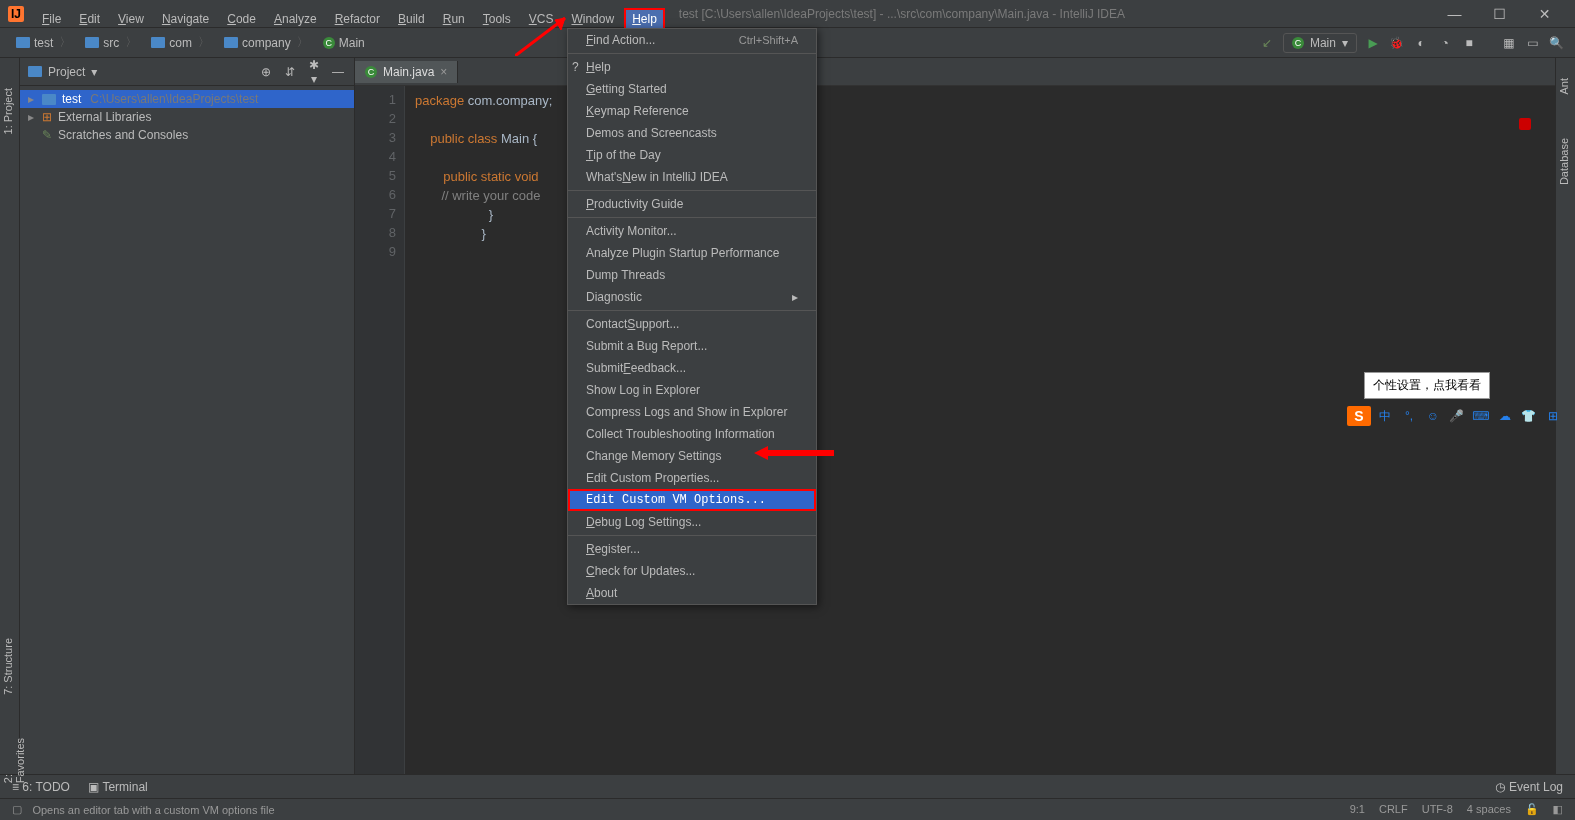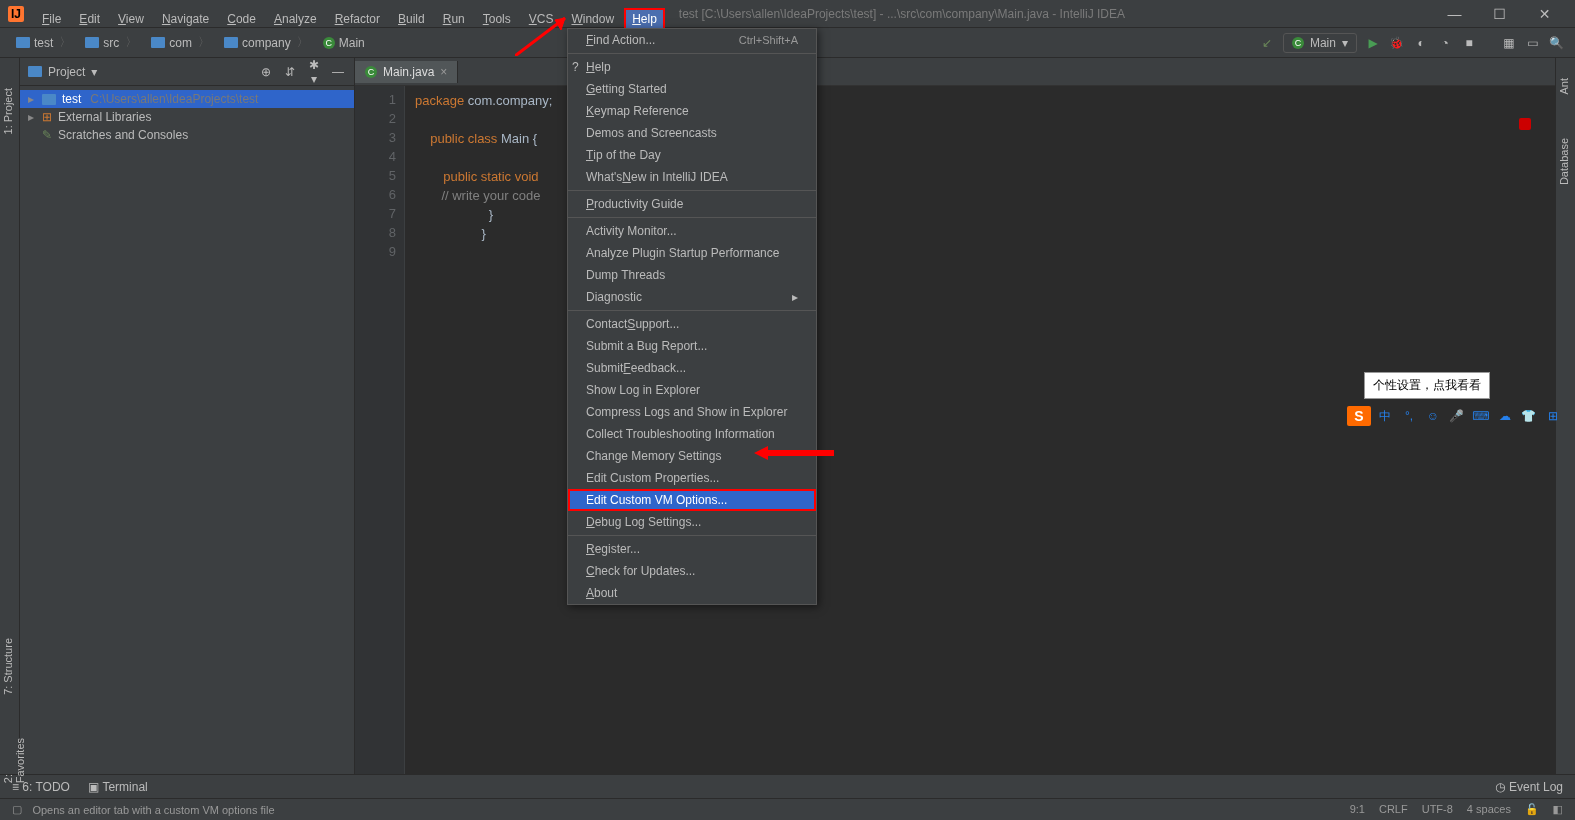--- a/index.html
+++ b/index.html
@@ -55,21 +55,21 @@
 .kw { color: #cc7832; }
 .cmt { color: #808080; }
 
 .right-gutter { width: 20px; background: #3c3f41; border-left: 1px solid #2b2b2b; position: relative; }
 .vtab.ant { position: absolute; top: 20px; left: 2px; writing-mode: vertical-rl; }
 .vtab.db { position: absolute; top: 80px; left: 2px; writing-mode: vertical-rl; }
 
 
 .dropdown { position: absolute; left: 567px; top: 28px; width: 250px; background: #3c3f41; border: 1px solid #555; box-shadow: 2px 2px 8px rgba(0,0,0,0.5); z-index: 100; }
 .dd-item { padding: 4px 18px; color: #bbb; display: flex; align-items: center; position: relative; }
-.dd-item.highlighted { background: #2f65ca; color: #fff; border: 2px solid #ff0000; padding: 2px 16px; }
+.dd-item.highlighted { background: #2f65ca; color: #fff; border: 2px solid #ff0000; padding: 2px 16px; font-family: Liberation Mono, monospace; }
 .dd-item .shortcut { margin-left: auto; color: #999; font-size: 11px; }
 .dd-sep { height: 1px; background: #555; margin: 2px 0; }
 .dd-item .ul { text-decoration: underline; }
 .dd-item .sub-arrow { margin-left: auto; }
 
 
 .arrow-diag { position: absolute; left: 515px; top: 16px; width: 60px; height: 40px; z-index: 200; pointer-events: none; }
 .arrow-diag svg line, .arrow-diag svg polygon { stroke: #ff0000; fill: #ff0000; }
 .arrow-horiz { position: absolute; left: 754px; top: 446px; z-index: 200; pointer-events: none; }
 

